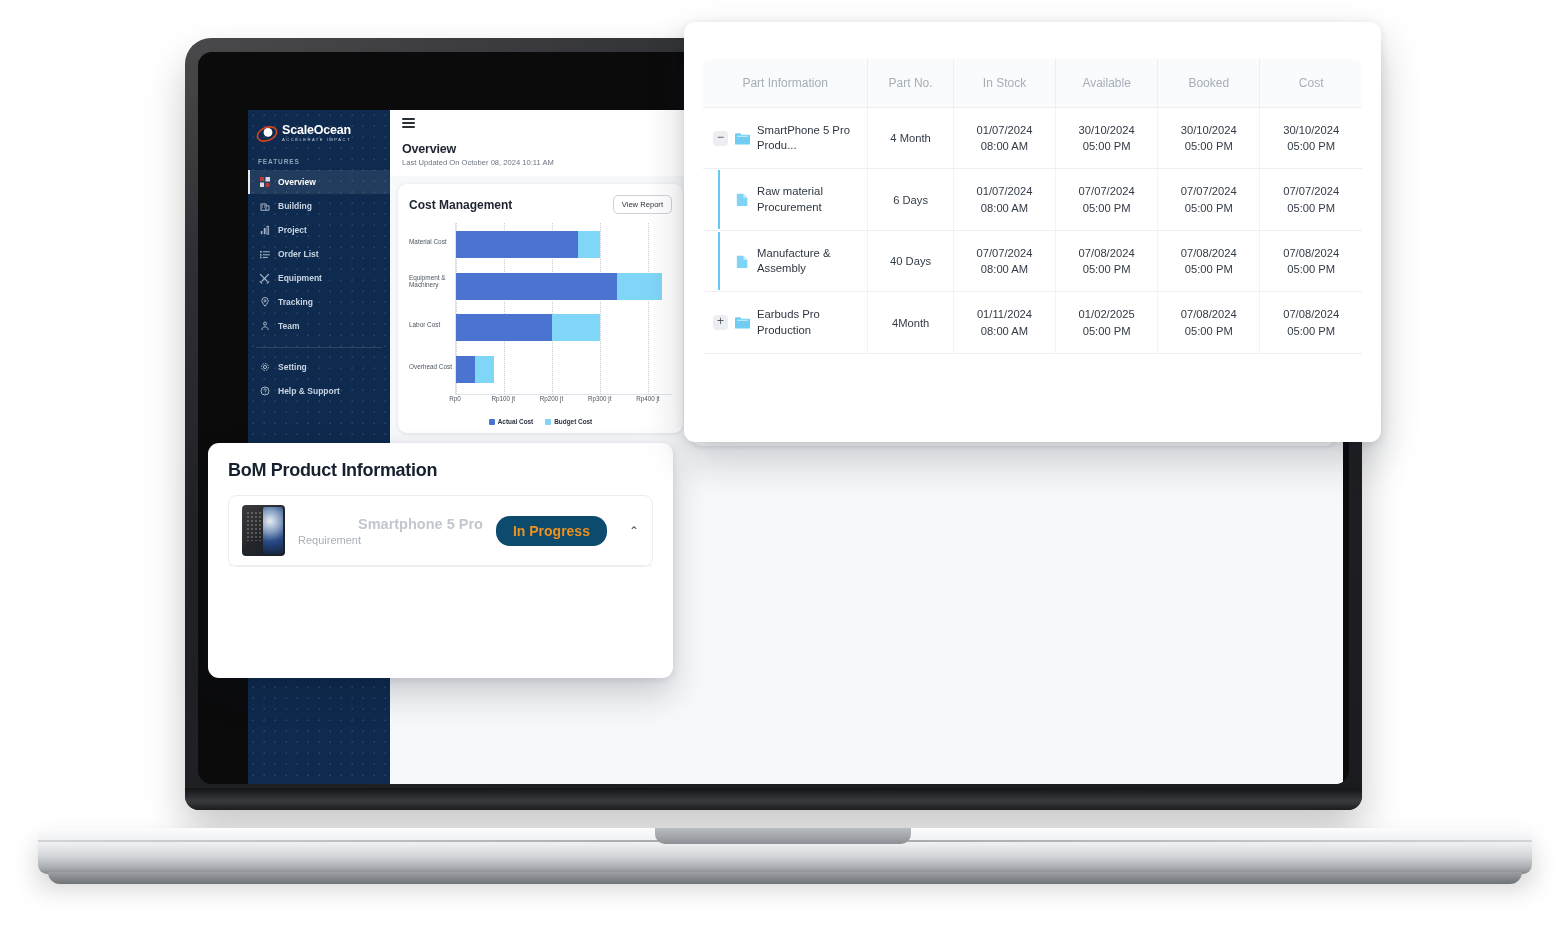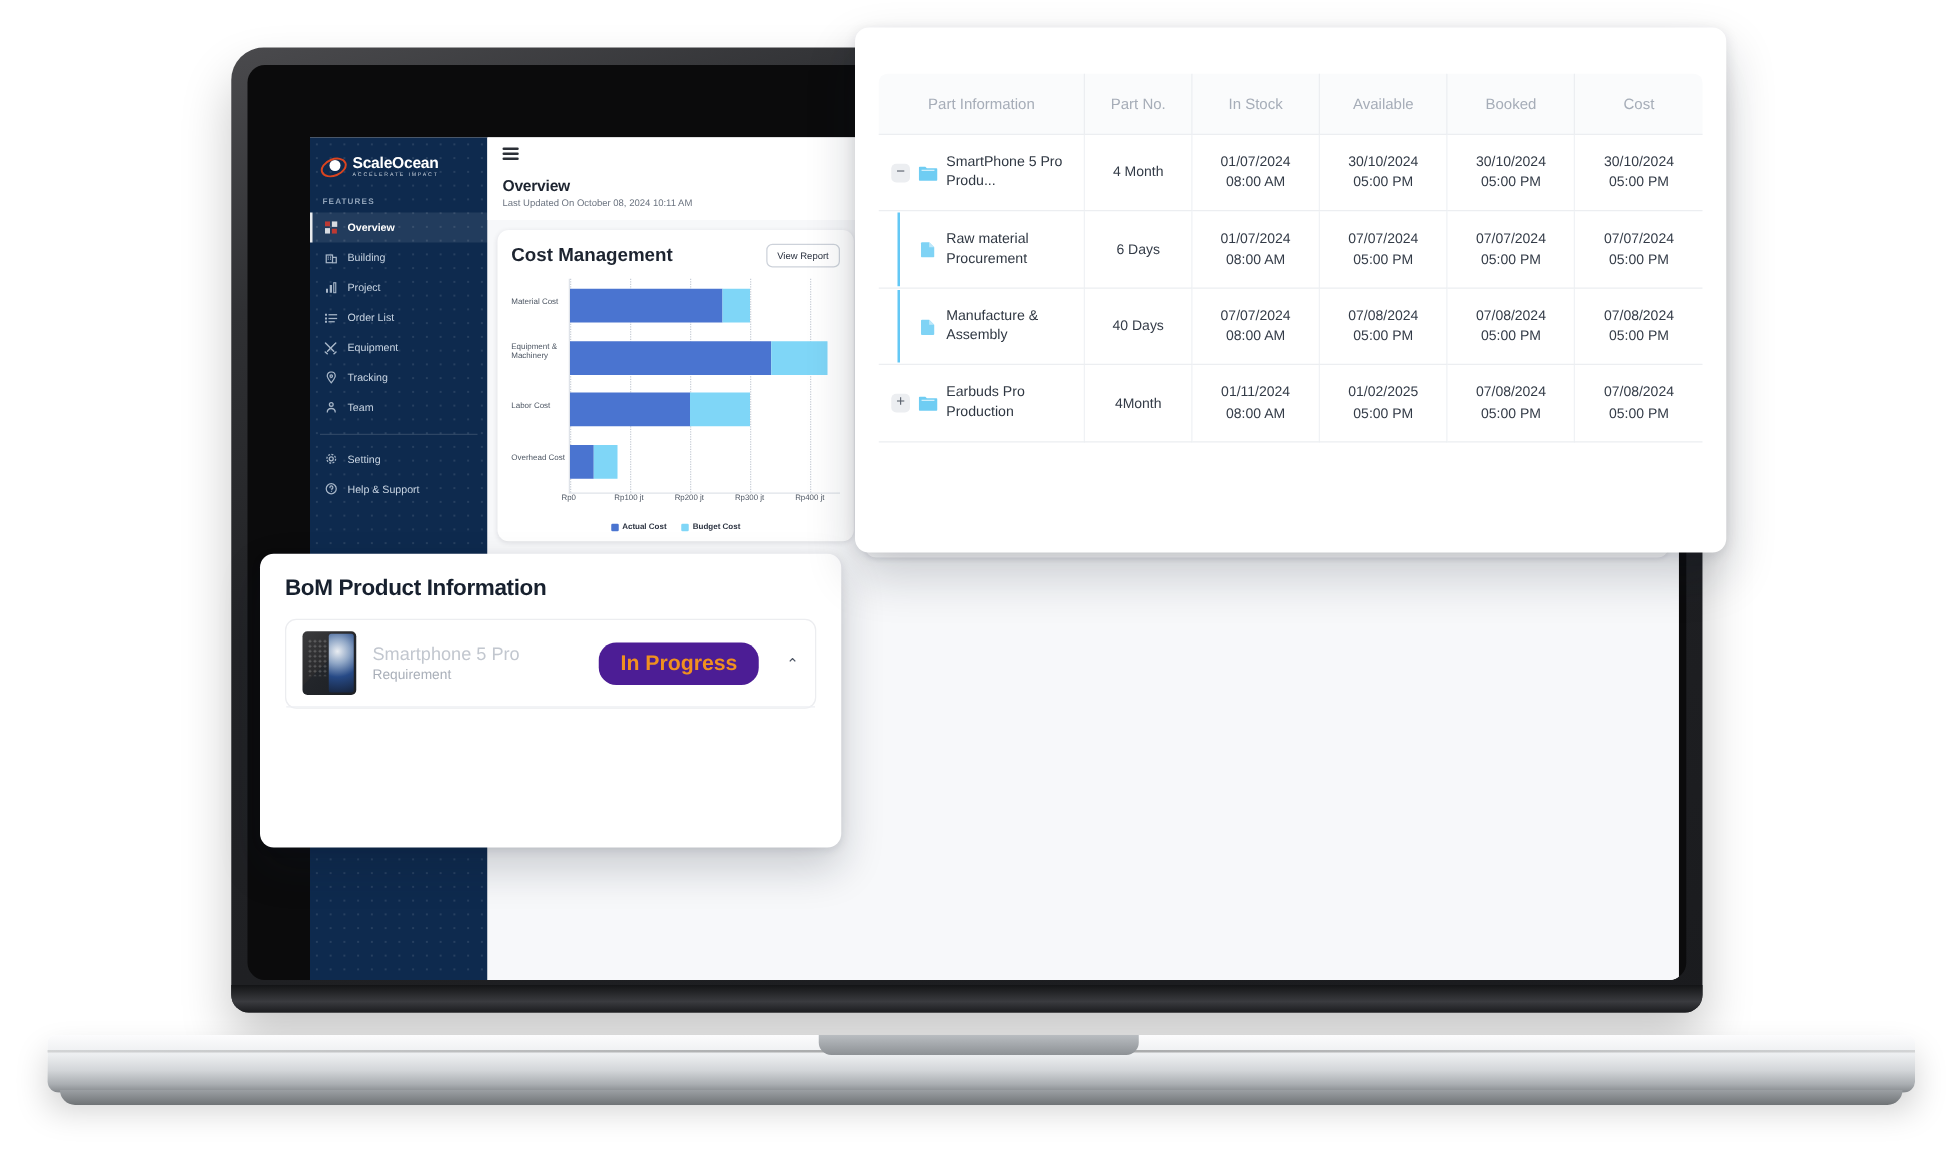--- a/index.html
+++ b/index.html
@@ -60,40 +60,40 @@
     background-size: 11px 11px;
     pointer-events:none;
   }
   .logo { display:flex; align-items:center; gap:4px; padding:14px 0 0 8px; position:relative; z-index:2;}
   .logo-mark { position:relative; width:22px; height:17px; flex:0 0 22px; }
   .logo-text { line-height:1; }
   .logo-text .l1 { font-size:12.5px; font-weight:700; letter-spacing:-.2px; color:#fff; }
   .logo-text .l2 { font-size:4.2px; letter-spacing:1.45px; color:#c9d3de; margin-top:1.5px; }
 
   .feat-label { position:relative; z-index:2; font-size:6.5px; font-weight:700; letter-spacing:.9px; color:#8fa2b8; padding:16px 0 5px 10px;}
-  .nav-item { position:relative; z-index:2; display:flex; align-items:center; gap:8px; padding:6.5px 0 6.5px 11px; font-size:8.5px; color:#c8d4e2;}
+  .nav-item { position:relative; z-index:2; display:flex; align-items:center; gap:8px; padding:6.5px 0 6.5px 11px; font-size:8.5px; color:#c8d4e2;font-weight:bold;}
   .nav-item.active { background:rgba(255,255,255,.085); color:#fff; font-weight:600; }
   .nav-item.active:before{ content:""; position:absolute; left:0; top:0; bottom:0; width:2px; background:#e8eaed;}
   .nav-ico { width:11px; height:11px; flex:0 0 11px; display:flex; align-items:center; justify-content:center; opacity:.82;}
   .nav-sep { position:relative; z-index:2; height:1px; background:rgba(255,255,255,.13); margin:9px 8px 7px 8px;}
 
   .content { flex:1; background:#f7f8fa; position:relative; display:flex; flex-direction:column;}
   .topbar { height:26px; background:#fff; display:flex; align-items:center; padding-left:12px; }
   .hamb { width:13px; height:10px; display:flex; flex-direction:column; justify-content:space-between;}
   .hamb span{ display:block; height:1.6px; background:#2b2f36; border-radius:1px;}
   .pagehead { background:#fff; padding:6px 12px 9px 12px; }
   .pagehead h1 { font-size:12.5px; font-weight:700; color:#1d2430; letter-spacing:-.2px;}
   .pagehead .sub { font-size:7.6px; color:#6c7480; margin-top:2px;}
 
   .work { flex:1; padding:8px; display:flex; gap:9px; align-items:flex-start;}
   .card { background:#fff; border-radius:9px; box-shadow:0 1px 4px rgba(16,24,40,.10); }
 
   .cost-card { width:285px; padding:11px 11px 8px 11px; }
   .cost-head { display:flex; justify-content:space-between; align-items:center; margin-bottom:9px;}
-  .cost-head h2 { font-size:15px; font-weight:700; color:#1d2430;}
+  .cost-head h2 { font-size:12px; font-weight:700; color:#1d2430;}
   .btn-outline { font-size:7.6px; color:#2b3240; border:1px solid #cdd2da; border-radius:5px; padding:4px 8px; background:#fff; cursor:pointer;}
 
   .chart { position:relative; height:172px; display:flex; }
   .chart-ylabels { width:46px; position:relative; flex:0 0 46px;}
   .chart-ylabels .yl { position:absolute; right:3px; font-size:6.4px; color:#4d5663; line-height:1.22; text-align:left; left:0;}
   .plot { position:relative; flex:1; border-left:1px solid #dfe3e9; border-bottom:1px solid #dfe3e9;}
   .vgrid { position:absolute; top:0; bottom:0; width:0; border-left:1px dotted #c9cfd8;}
   .bar-row { position:absolute; left:0; height:27px; display:flex;}
   .bar-a { background:#4a74d0; height:100%; }
   .bar-b { background:#7fd6f7; height:100%; }
@@ -124,23 +124,23 @@
   }
   .bompi h2 { font-size:18px; font-weight:700; color:#17202e; letter-spacing:-.3px;}
   .prod-box { margin-top:14px; border:1px solid #ecedf0; border-radius:9px; }
   .prod-top { display:flex; align-items:center; gap:13px; padding:9px 13px; border-bottom:1px solid #eef0f3;}
   .phone-img { width:43px; height:51px; border-radius:4px; flex:0 0 43px; position:relative; overflow:hidden;
      background:linear-gradient(135deg,#3b3b3d 0%,#2a2a2c 46%,#23262b 47%,#1c1f24 100%);}
   .phone-img .scr { position:absolute; right:2px; top:2px; bottom:2px; width:46%; border-radius:2px;
      background:radial-gradient(circle at 35% 30%, #e9edf2 0%, #8fa6c6 28%, #274a86 58%, #16233c 100%); }
   .phone-img .dots { position:absolute; left:4px; top:6px; width:16px; height:30px;
      background-image: radial-gradient(rgba(255,255,255,.22) 1px, transparent 1px); background-size:4px 4px;}
-  .prod-name { font-size:14.5px; font-weight:400; color:#c2c7cf;}
+  .prod-name { font-size:14.5px; font-weight:700; color:#c2c7cf;text-align:right;}
   .prod-sub { font-size:11px; color:#a9afb9; margin-top:2px;}
-  .pill-prog { background:#4c1d95; color:#f0901f; font-size:17px; font-weight:700; padding:7px 17px; border-radius:14px;}
+  .pill-prog { background:#0c4a6e; color:#f0901f; font-size:14px; font-weight:700; padding:7px 17px; border-radius:14px;}
   .chev { color:#4a5261; font-size:12px; margin-left:9px;}
   .info-grid { display:grid; grid-template-columns:68px 92px 80px 1fr; row-gap:8px; padding:13px 13px 12px 13px; font-size:11.5px;}
   .info-grid .k { color:#9aa1ac;}
   .info-grid .v { color:#1a212d; font-weight:700;}
 
   
   .mrp {
     position:absolute; left:684px; top:22px; width:697px; height:420px;
     background:#fff; border-radius:11px;
     box-shadow:0 18px 40px rgba(16,24,40,.20), 0 2px 10px rgba(16,24,40,.10);

